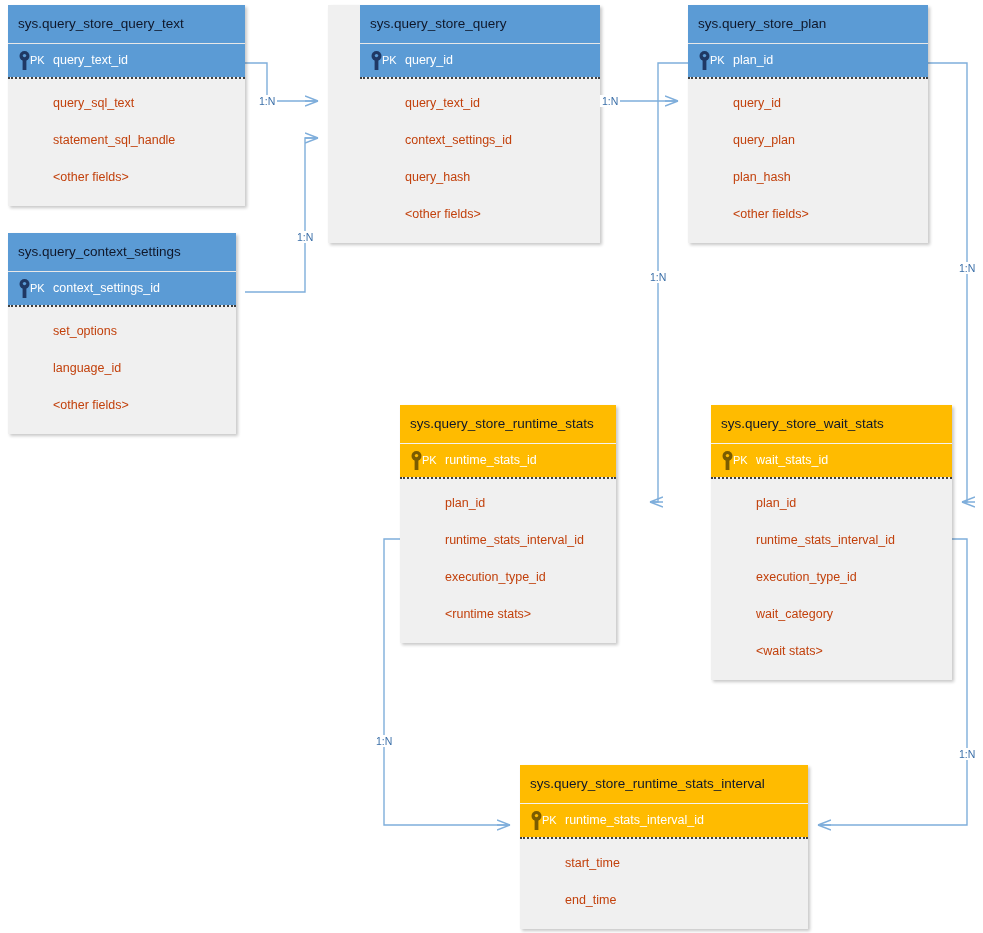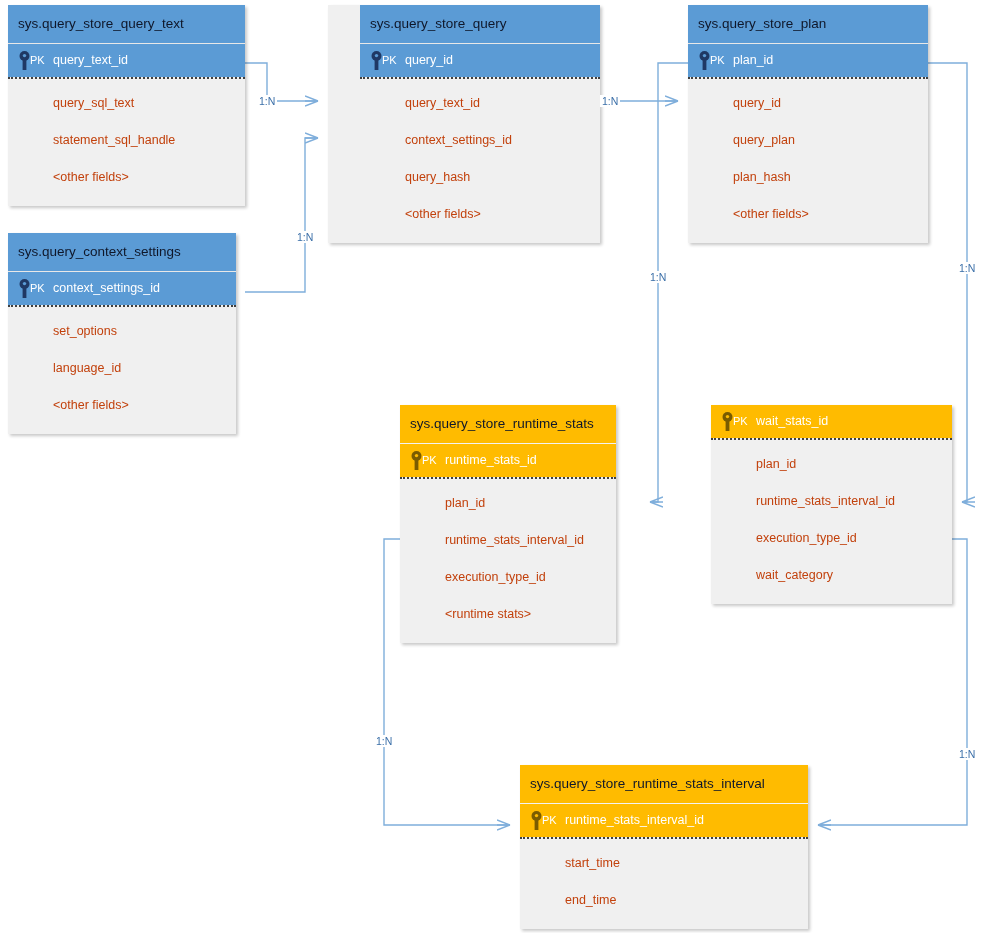--- a/index.html
+++ b/index.html
@@ -167,34 +167,36 @@
     </div>
     <div class="body">
       <div class="field">plan_id</div>
       <div class="field">runtime_stats_interval_id</div>
       <div class="field">execution_type_id</div>
       <div class="field">&lt;runtime stats&gt;</div>
     </div>
   </div>
 
   <div class="entity orange" style="left:711px;top:405px;width:241px;">
+    <div class="title">sys.query_store_wait_stats</div>
     <div class="pkrow">
       <svg class="keyico" viewBox="0 0 13 19">
         <circle cx="6.5" cy="5" r="5" fill="#7A5C00"></circle>
         <circle cx="6.5" cy="4.6" r="1.7" fill="#FFBB00"></circle>
         <rect x="4.6" y="8" width="3.8" height="11" fill="#7A5C00"></rect>
       </svg>
       <span class="pklbl">PK</span>
       <span class="kname">wait_stats_id</span>
     </div>
     <div class="body">
       <div class="field">plan_id</div>
       <div class="field">runtime_stats_interval_id</div>
       <div class="field">execution_type_id</div>
       <div class="field">wait_category</div>
+      <div class="field">&lt;wait stats&gt;</div>
     </div>
   </div>
 
   <div class="entity orange" style="left:520px;top:765px;width:288px;">
     <div class="title">sys.query_store_runtime_stats_interval</div>
     <div class="pkrow">
       <svg class="keyico" viewBox="0 0 13 19">
         <circle cx="6.5" cy="5" r="5" fill="#7A5C00"></circle>
         <circle cx="6.5" cy="4.6" r="1.7" fill="#FFBB00"></circle>
         <rect x="4.6" y="8" width="3.8" height="11" fill="#7A5C00"></rect>

